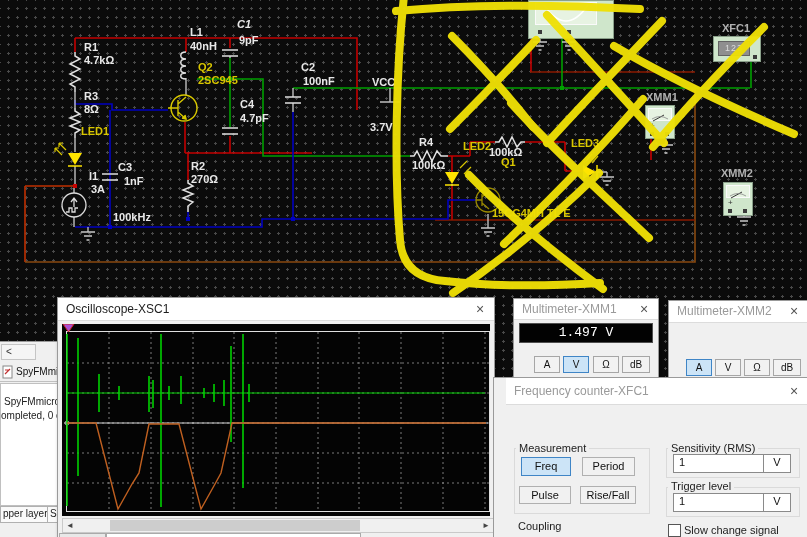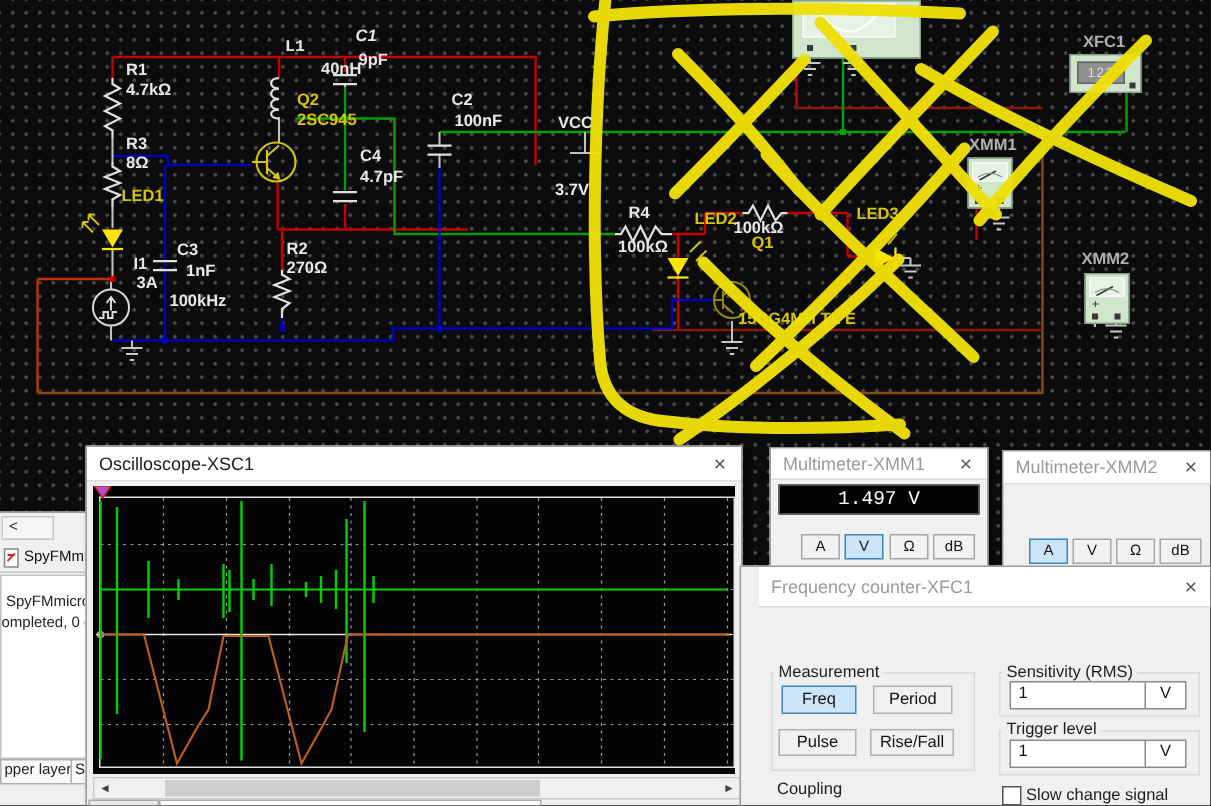--- a/index.html
+++ b/index.html
@@ -239,27 +239,27 @@
 
   <div>
 
   <div class="slabel w" style="left: 84px; top: 42px;">R1</div>
       <div class="slabel w" style="left: 84px; top: 55px;">4.7kΩ</div>
       <div class="slabel w" style="left: 84px; top: 91px;">R3</div>
       <div class="slabel w" style="left: 84px; top: 104px;">8Ω</div>
       <div class="slabel y" style="left: 81px; top: 126px;">LED1</div>
       <div class="slabel w" style="left: 89px; top: 171px;">I1</div>
       <div class="slabel w" style="left: 91px; top: 184px;">3A</div>
-      <div class="slabel w" style="left: 85px; top: 196px; padding-left: 28px;">100kHz</div>
+      <div class="slabel w" style="left: 85px; top: 212px; padding-left: 28px;">100kHz</div>
       <div class="slabel w" style="left: 118px; top: 162px;">C3</div>
       <div class="slabel w" style="left: 124px; top: 176px;">1nF</div>
       <div class="slabel w" style="left: 191px; top: 161px;">R2</div>
       <div class="slabel w" style="left: 191px; top: 174px;">270Ω</div>
-      <div class="slabel w" style="left: 190px; top: 27px; font-family: Liberation Mono, monospace;">L1</div>
-      <div class="slabel w" style="left: 190px; top: 41px; margin-left: 24px;">40nH</div>
+      <div class="slabel w" style="left: 190px; top: 27px;">L1</div>
+      <div class="slabel w" style="left: 190px; top: 41px;">40nH</div>
       <div class="slabel y" style="left: 198px; top: 62px;">Q2</div>
       <div class="slabel y" style="left: 198px; top: 75px;">2SC945</div>
       <div class="slabel w" style="left: 237px; top: 19px; font-style: italic;">C1</div>
       <div class="slabel w" style="left: 239px; top: 35px;">9pF</div>
       <div class="slabel w" style="left: 240px; top: 99px;">C4</div>
       <div class="slabel w" style="left: 240px; top: 113px;">4.7pF</div>
       <div class="slabel w" style="left: 301px; top: 62px;">C2</div>
       <div class="slabel w" style="left: 303px; top: 76px;">100nF</div>
       <div class="slabel w" style="left: 372px; top: 77px;">VCC</div>
       <div class="slabel w" style="left: 370px; top: 122px;">3.7V</div>

